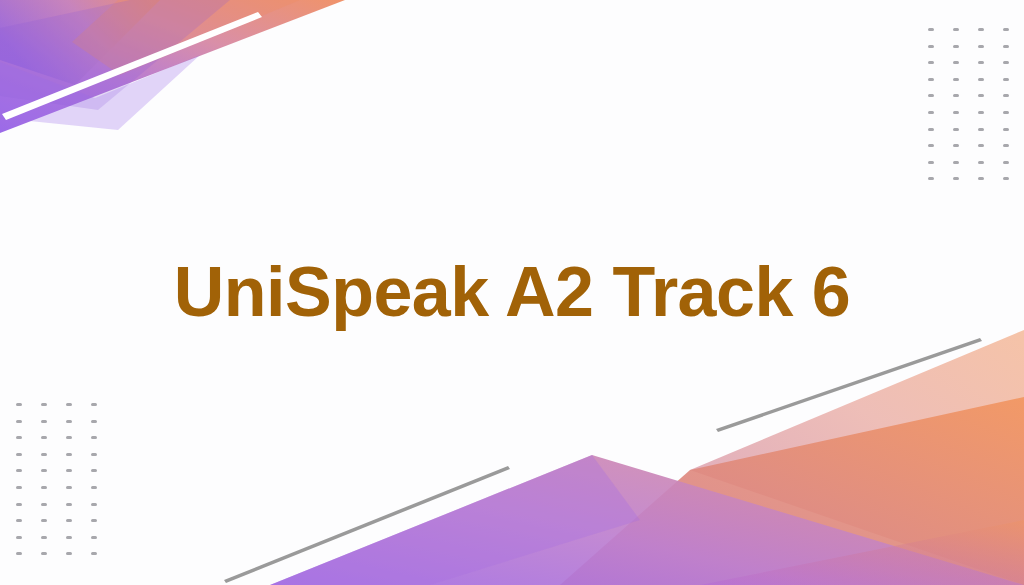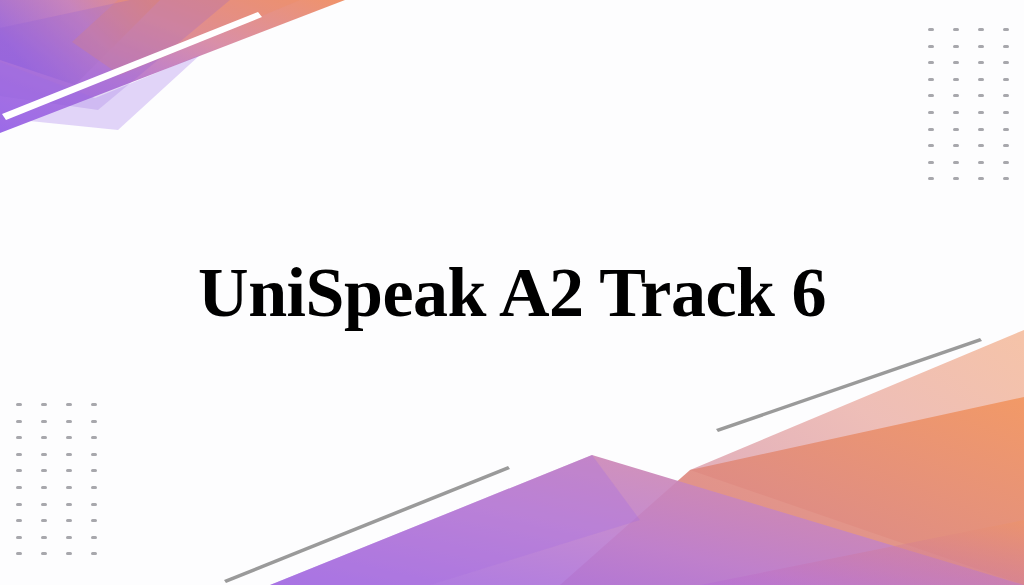--- a/index.html
+++ b/index.html
@@ -49,25 +49,25 @@
     position: absolute;
     left: 0;
     top: 0;
     width: 1024px;
     height: 585px;
     display: flex;
     align-items: center;
     justify-content: center;
   }
   .deck-title {
-    font-family: Liberation Serif, serif;
+    font-family: Liberation Sans, sans-serif;
     font-size: 70px;
     font-weight: bold;
     letter-spacing: -0.5px;
-    color: #000000;
+    color: #a16207;
     margin: 0;
     text-align: center;
     line-height: 1.1;
     white-space: nowrap;
   }
 </style>
 </head>
 <body>
 
 <div class="slide">

